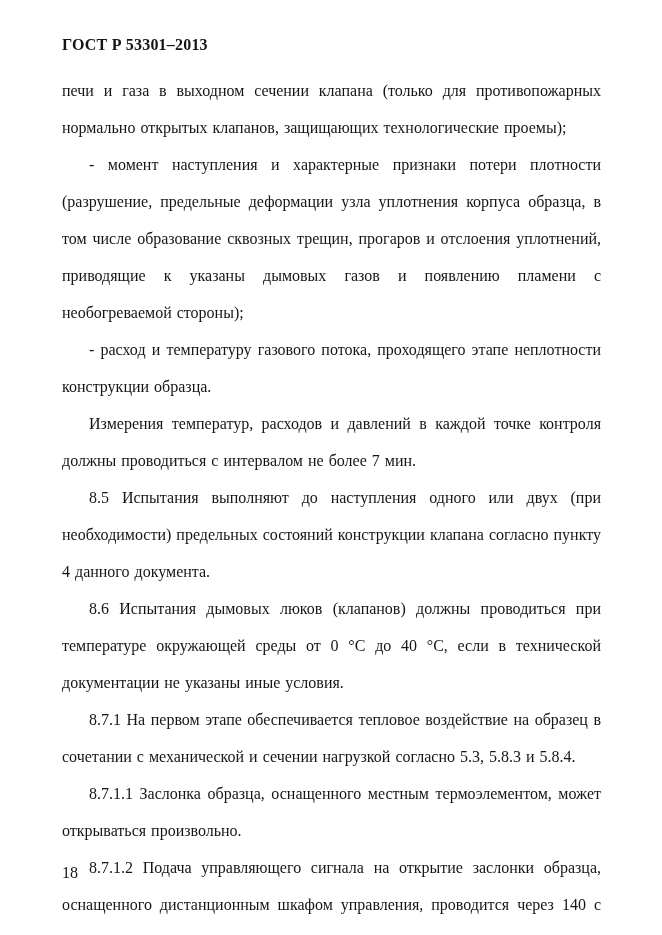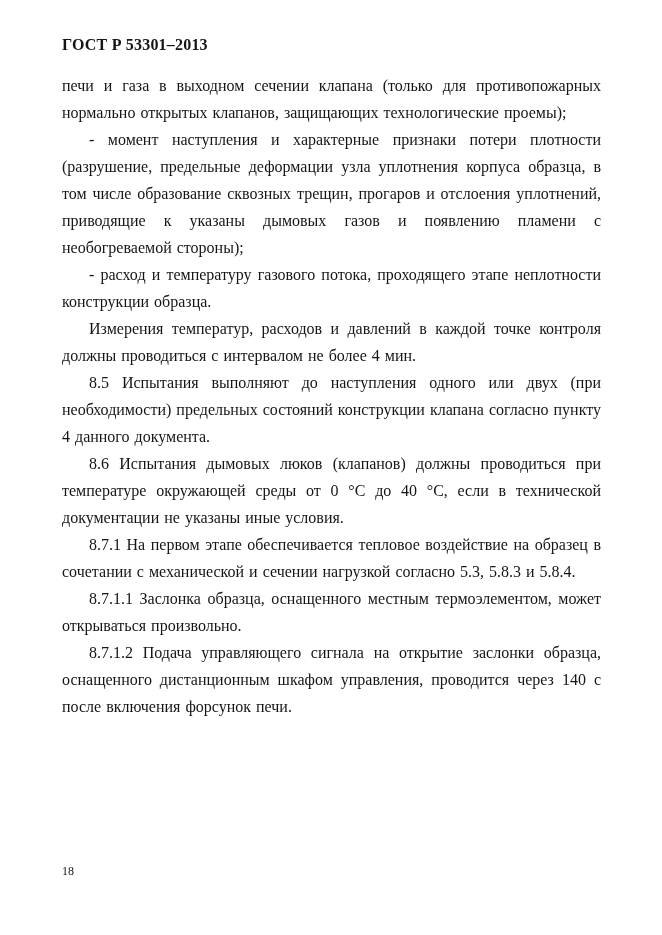--- a/index.html
+++ b/index.html
@@ -27,46 +27,46 @@
   }
   .doc-body {
     position: absolute;
     left: 62px;
     top: 72px;
     width: 539px;
   }
   .para {
     margin: 0;
     font-size: 16px;
-    line-height: 27px;
+    line-height: 37px;
     text-align: justify;
     text-align-last: left;
     word-spacing: 1px;
   }
   .para.indent {
     text-indent: 27px;
   }
   .page-number {
     position: absolute;
     left: 62px;
     top: 864px;
-    font-size: 12px;
+    font-size: 16px;
   }
 </style>
 </head>
 <body>
 
 <div class="page">
   <div class="doc-header">ГОСТ Р 53301–2013</div>
 
   <div class="doc-body" id="doc-body">
       <p class="para">печи и газа в выходном сечении клапана (только для противопожарных нормально открытых клапанов, защищающих технологические проемы);</p>
       <p class="para indent">- момент наступления и характерные признаки потери плотности (разрушение, предельные деформации узла уплотнения корпуса образца, в том числе образование сквозных трещин, прогаров и отслоения уплотнений, приводящие к указаны дымовых газов и появлению пламени с необогреваемой стороны);</p>
       <p class="para indent">- расход и температуру газового потока, проходящего этапе неплотности конструкции образца.</p>
-      <p class="para indent">Измерения температур, расходов и давлений в каждой точке контроля должны проводиться с интервалом не более 4 мин.</p>
+      <p class="para indent">Измерения температур, расходов и давлений в каждой точке контроля должны проводиться с интервалом не более 7 мин.</p>
       <p class="para indent">8.5 Испытания выполняют до наступления одного или двух (при необходимости) предельных состояний конструкции клапана согласно пункту 4 данного документа.</p>
       <p class="para indent">8.6 Испытания дымовых люков (клапанов) должны проводиться при температуре окружающей среды от 0 °С до 40 °С, если в технической документации не указаны иные условия.</p>
       <p class="para indent">8.7.1 На первом этапе обеспечивается тепловое воздействие на образец в сочетании с механической и сечении нагрузкой согласно 5.3, 5.8.3 и 5.8.4.</p>
       <p class="para indent">8.7.1.1 Заслонка образца, оснащенного местным термоэлементом, может открываться произвольно.</p>
       <p class="para indent">8.7.1.2 Подача управляющего сигнала на открытие заслонки образца, оснащенного дистанционным шкафом управления, проводится через 140 с после включения форсунок печи.</p>
     </div>
 
   <div class="page-number">18</div>
 </div>
 

